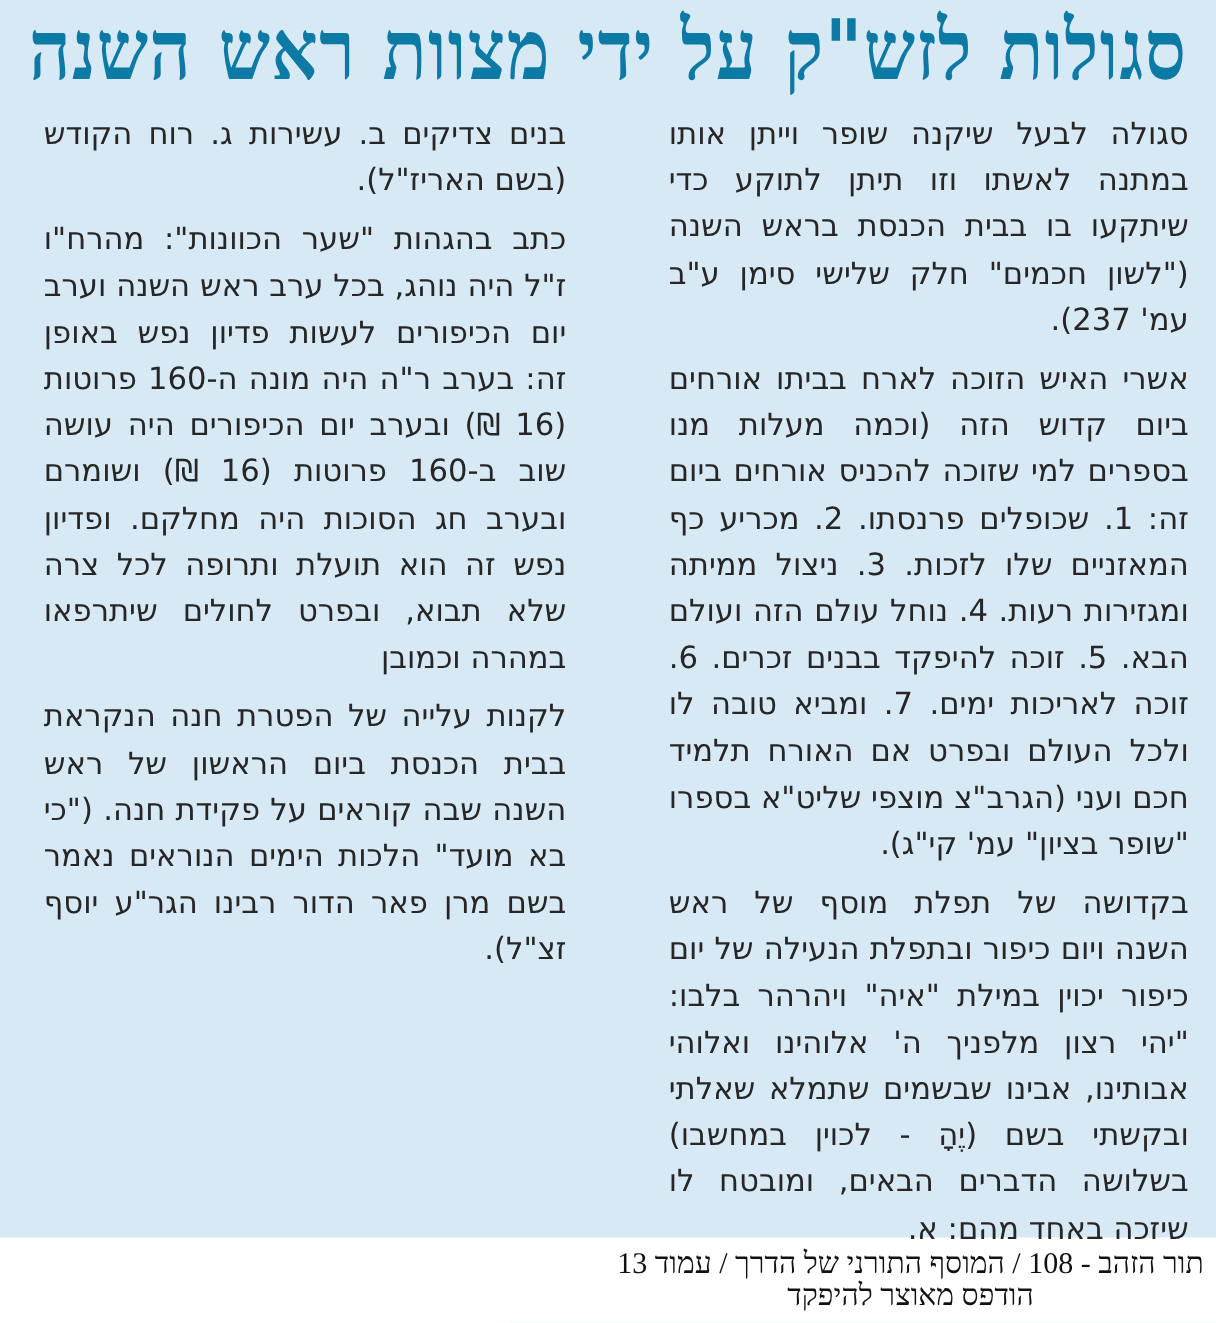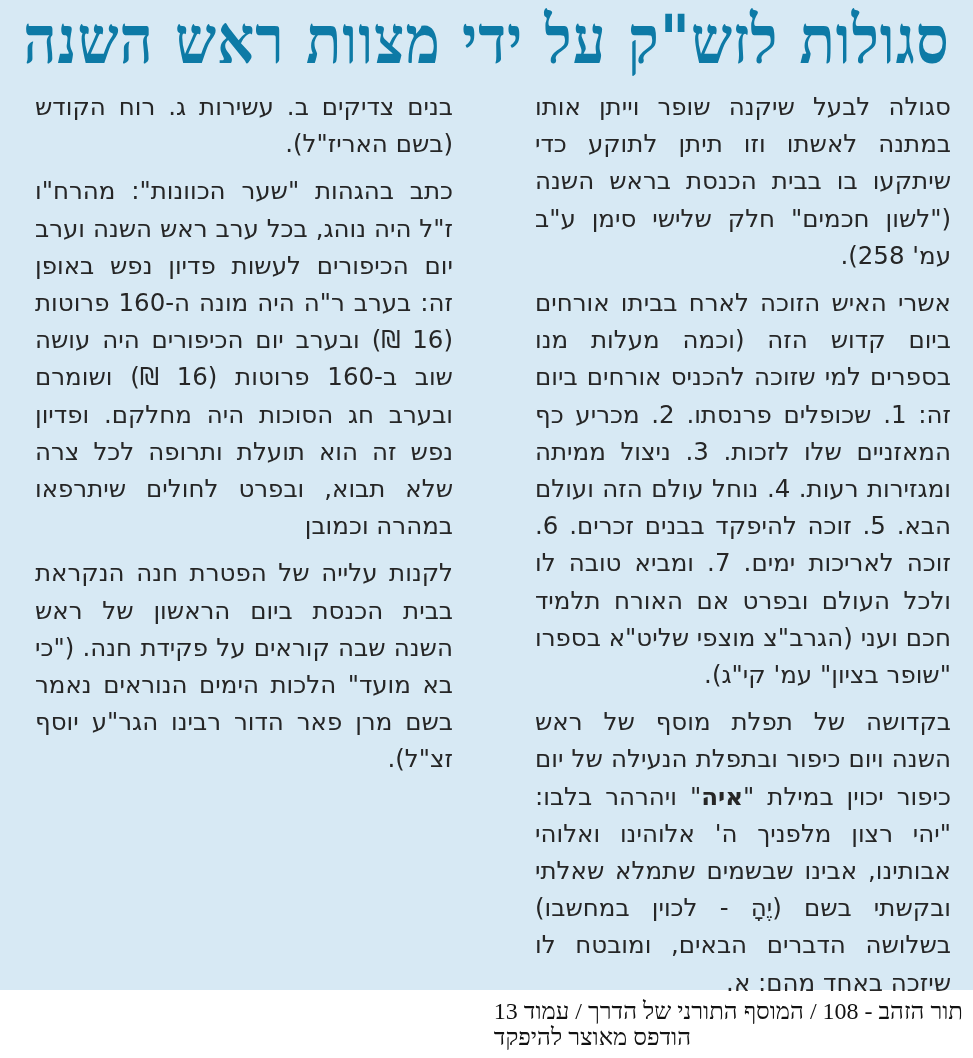--- a/index.html
+++ b/index.html
@@ -17,35 +17,35 @@
   }
   .col {
     position: absolute; top: 88px;
     font-family: "DejaVu Sans", sans-serif;
     font-size: 24.5px; line-height: 37.2px; color: #262626;
     text-align: justify; text-align-last: right;
   }
   .col-right { right: 22px; width: 430px; }
   .col-left { right: 520px; width: 432px; }
   .para { margin: 0 0 10px 14px; }
-  .para b { font-weight: bold; }
+  .para b { font-weight: normal; }
   .footer {
     position: absolute; right: 10px; top: 998px;
     font-family: "Liberation Serif", serif; font-size: 24px; line-height: 26px;
-    color: #111; text-align: left;
+    color: #111; text-align: center;
   }
 </style>
 </head>
 <body>
 
 <div class="panel">
   <div class="title">סגולות לזש"ק על ידי מצוות ראש השנה</div>
 
   <div class="col col-right">
-    <p class="para">סגולה לבעל שיקנה שופר וייתן אותו במתנה לאשתו וזו תיתן לתוקע כדי שיתקעו בו בבית הכנסת בראש השנה ("לשון חכמים" חלק שלישי סימן ע"ב עמ' 258).</p>
+    <p class="para">סגולה לבעל שיקנה שופר וייתן אותו במתנה לאשתו וזו תיתן לתוקע כדי שיתקעו בו בבית הכנסת בראש השנה ("לשון חכמים" חלק שלישי סימן ע"ב עמ' 237).</p>
     <p class="para">אשרי האיש הזוכה לארח בביתו אורחים ביום קדוש הזה (וכמה מעלות מנו בספרים למי שזוכה להכניס אורחים ביום זה: 1. שכופלים פרנסתו. 2. מכריע כף המאזניים שלו לזכות. 3. ניצול ממיתה ומגזירות רעות. 4. נוחל עולם הזה ועולם הבא. 5. זוכה להיפקד בבנים זכרים. 6. זוכה לאריכות ימים. 7. ומביא טובה לו ולכל העולם ובפרט אם האורח תלמיד חכם ועני (הגרב"צ מוצפי שליט"א בספרו "שופר בציון" עמ' קי"ג).</p>
     <p class="para"><span>בקדושה של תפלת מוסף של ראש השנה ויום כיפור ובתפלת הנעילה של יום כיפור יכוין במילת "</span><b>איה</b><span>" ויהרהר בלבו: "יהי רצון מלפניך ה' אלוהינו ואלוהי אבותינו, אבינו שבשמים שתמלא שאלתי ובקשתי בשם (יֶהָ - לכוין במחשבו) בשלושה הדברים הבאים, ומובטח לו שיזכה באחד מהם: א.</span></p>
   </div>
 
   <div class="col col-left">
     <p class="para">בנים צדיקים ב. עשירות ג. רוח הקודש (בשם האריז"ל).</p>
     <p class="para">כתב בהגהות "שער הכוונות": מהרח"ו ז"ל היה נוהג, בכל ערב ראש השנה וערב יום הכיפורים לעשות פדיון נפש באופן זה: בערב ר"ה היה מונה ה-160 פרוטות (16 ₪) ובערב יום הכיפורים היה עושה שוב ב-160 פרוטות (16 ₪) ושומרם ובערב חג הסוכות היה מחלקם. ופדיון נפש זה הוא תועלת ותרופה לכל צרה שלא תבוא, ובפרט לחולים שיתרפאו במהרה וכמובן</p>
     <p class="para">לקנות עלייה של הפטרת חנה הנקראת בבית הכנסת ביום הראשון של ראש השנה שבה קוראים על פקידת חנה. ("כי בא מועד" הלכות הימים הנוראים נאמר בשם מרן פאר הדור רבינו הגר"ע יוסף זצ"ל).</p>
   </div>
 </div>

